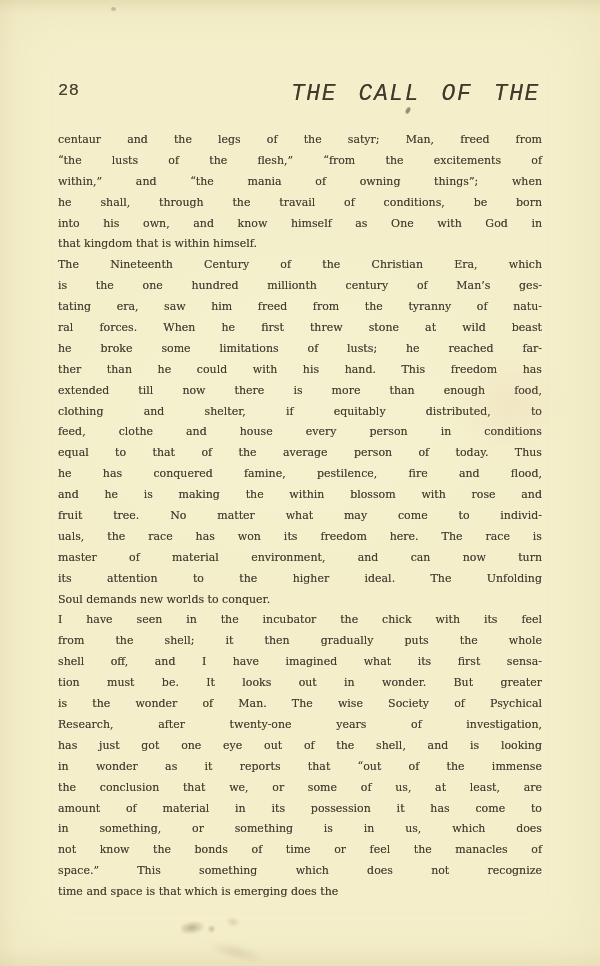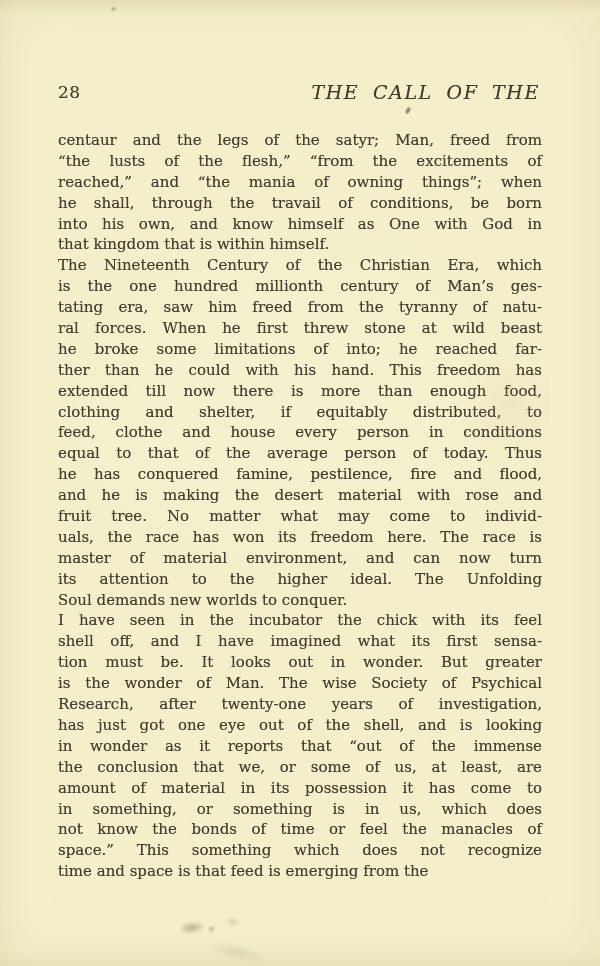--- a/index.html
+++ b/index.html
@@ -23,46 +23,47 @@
     color: #423c30;
   }
   .running-head {
     position: absolute;
     left: 58px;
     right: 60px;
     top: 81px;
     height: 22px;
     display: flex;
     justify-content: space-between;
-    align-items: center;
+    align-items: flex-start;
+    font-family: Liberation Mono, monospace;
   }
   .page-number {
     font-size: 17px;
     letter-spacing: 0.5px;
     color: #47412f;
     text-shadow: 0 0 0.6px rgba(70,62,45,0.55);
   }
   .running-title {
     font-style: italic;
-    font-size: 19px;
+    font-size: 23px;
     letter-spacing: 1.6px;
     word-spacing: 6px;
     color: #3f3c2e;
     text-shadow: 0 0 0.6px rgba(60,55,40,0.6);
   }
   .body-text {
     position: absolute;
     left: 58px;
     top: 130px;
     width: 484px;
   }
   .line {
     height: 20.9px;
     line-height: 20.9px;
-    font-size: 15px;
+    font-size: 11px;
     text-align: justify;
     text-align-last: justify;
     text-justify: inter-word;
     white-space: nowrap;
     color: #433d31;
     text-shadow: 0 0 0.5px rgba(62,55,42,0.55);
   }
   .line.para-end {
     text-align-last: left;
     white-space: normal;
@@ -146,54 +147,55 @@
     <span class="page-number">28</span>
     <span class="running-title">THE CALL OF THE</span>
   </div>
 
   <span class="ink-speck"></span>
   <span class="dust-speck"></span>
 
   <div class="body-text" id="text-body">
       <div class="line">centaur and the legs of the satyr; Man, freed from</div>
       <div class="line">“the lusts of the flesh,” “from the excitements of</div>
-      <div class="line">reached,” and “the mania of owning things”; when</div>
+      <div class="line">within,” and “the mania of owning things”; when</div>
       <div class="line">he shall, through the travail of conditions, be born</div>
       <div class="line">into his own, and know himself as One with God in</div>
       <div class="line para-end">that kingdom that is within himself.</div>
       <div class="line">The Nineteenth Century of the Christian Era, which</div>
       <div class="line">is the one hundred millionth century of Man’s ges-</div>
       <div class="line">tating era, saw him freed from the tyranny of natu-</div>
       <div class="line">ral forces. When he first threw stone at wild beast</div>
-      <div class="line">he broke some limitations of into; he reached far-</div>
+      <div class="line">he broke some limitations of lusts; he reached far-</div>
       <div class="line">ther than he could with his hand. This freedom has</div>
       <div class="line">extended till now there is more than enough food,</div>
       <div class="line">clothing and shelter, if equitably distributed, to</div>
       <div class="line">feed, clothe and house every person in conditions</div>
       <div class="line">equal to that of the average person of today. Thus</div>
       <div class="line">he has conquered famine, pestilence, fire and flood,</div>
-      <div class="line">and he is making the desert material with rose and</div>
+      <div class="line">and he is making the within blossom with rose and</div>
       <div class="line">fruit tree. No matter what may come to individ-</div>
       <div class="line">uals, the race has won its freedom here. The race is</div>
       <div class="line">master of material environment, and can now turn</div>
       <div class="line">its attention to the higher ideal. The Unfolding</div>
       <div class="line para-end">Soul demands new worlds to conquer.</div>
       <div class="line">I have seen in the incubator the chick with its feel</div>
+      <div class="line">from the shell; it then gradually puts the whole</div>
       <div class="line">shell off, and I have imagined what its first sensa-</div>
       <div class="line">tion must be. It looks out in wonder. But greater</div>
       <div class="line">is the wonder of Man. The wise Society of Psychical</div>
       <div class="line">Research, after twenty-one years of investigation,</div>
       <div class="line">has just got one eye out of the shell, and is looking</div>
       <div class="line">in wonder as it reports that “out of the immense</div>
       <div class="line">the conclusion that we, or some of us, at least, are</div>
       <div class="line">amount of material in its possession it has come to</div>
       <div class="line">in something, or something is in us, which does</div>
       <div class="line">not know the bonds of time or feel the manacles of</div>
       <div class="line">space.” This something which does not recognize</div>
-      <div class="line para-end">time and space is that feed is emerging from the</div>
+      <div class="line para-end">time and space is that which is emerging does the</div>
     </div>
 
   <span class="stain-rose"></span>
   <span class="smudge-a"></span>
   <span class="smudge-b"></span>
   <span class="smudge-c"></span>
   <span class="smudge-d"></span>
 
 </div>
 

